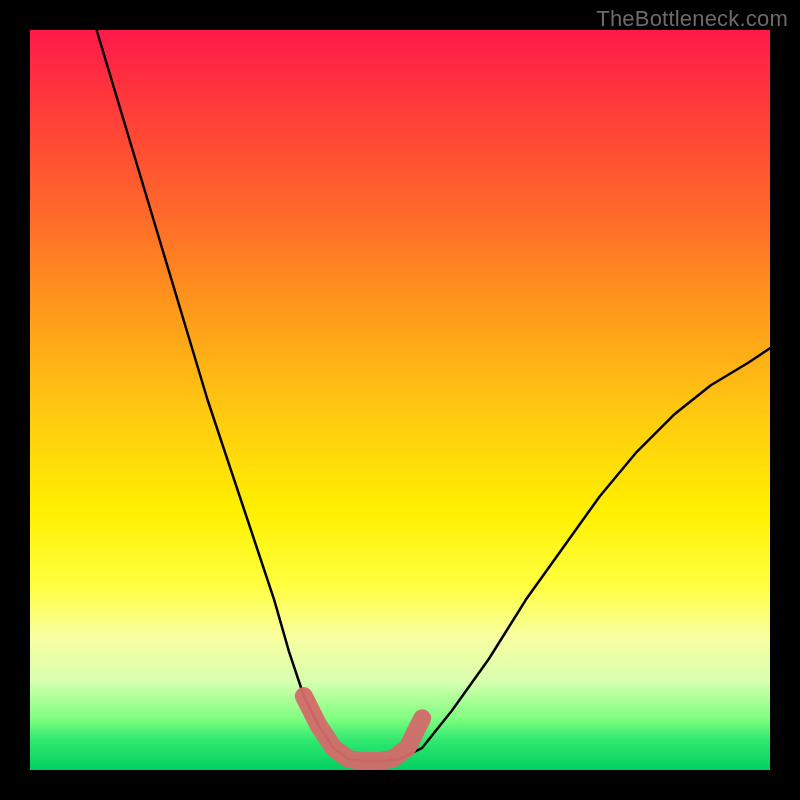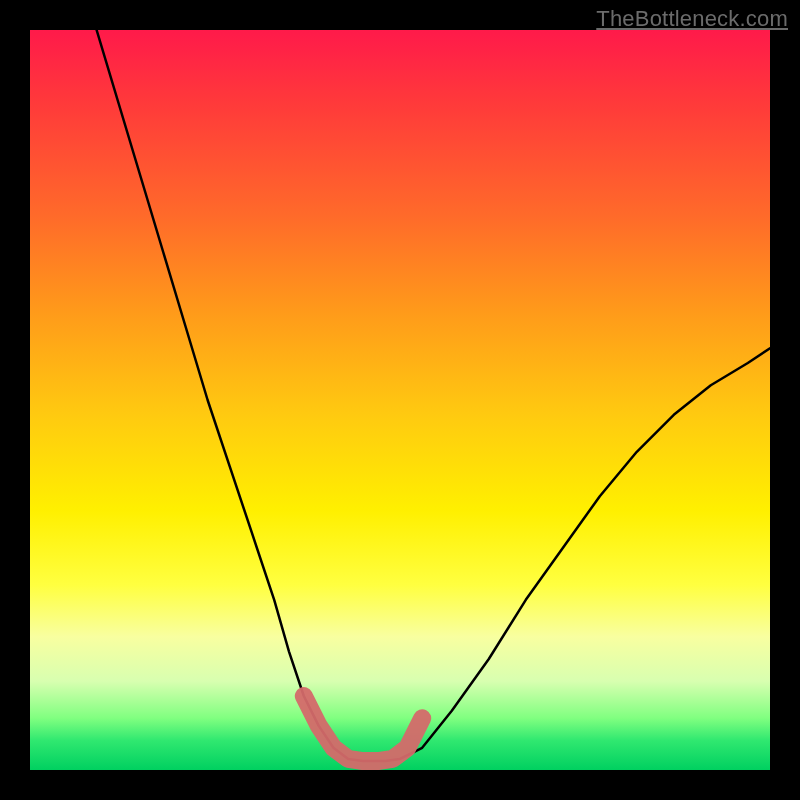--- a/index.html
+++ b/index.html
@@ -40,21 +40,20 @@
   }
   .watermark {
     position: absolute;
     top: 6px;
     right: 12px;
     color: #6b6b6b;
     font-size: 22px;
     font-weight: 500;
     letter-spacing: 0.2px;
     z-index: 5;
-    text-decoration: underline;
   }
   svg.curve {
     position: absolute;
     inset: 0;
     width: 100%;
     height: 100%;
     z-index: 2;
   }
 </style>
 </head>

